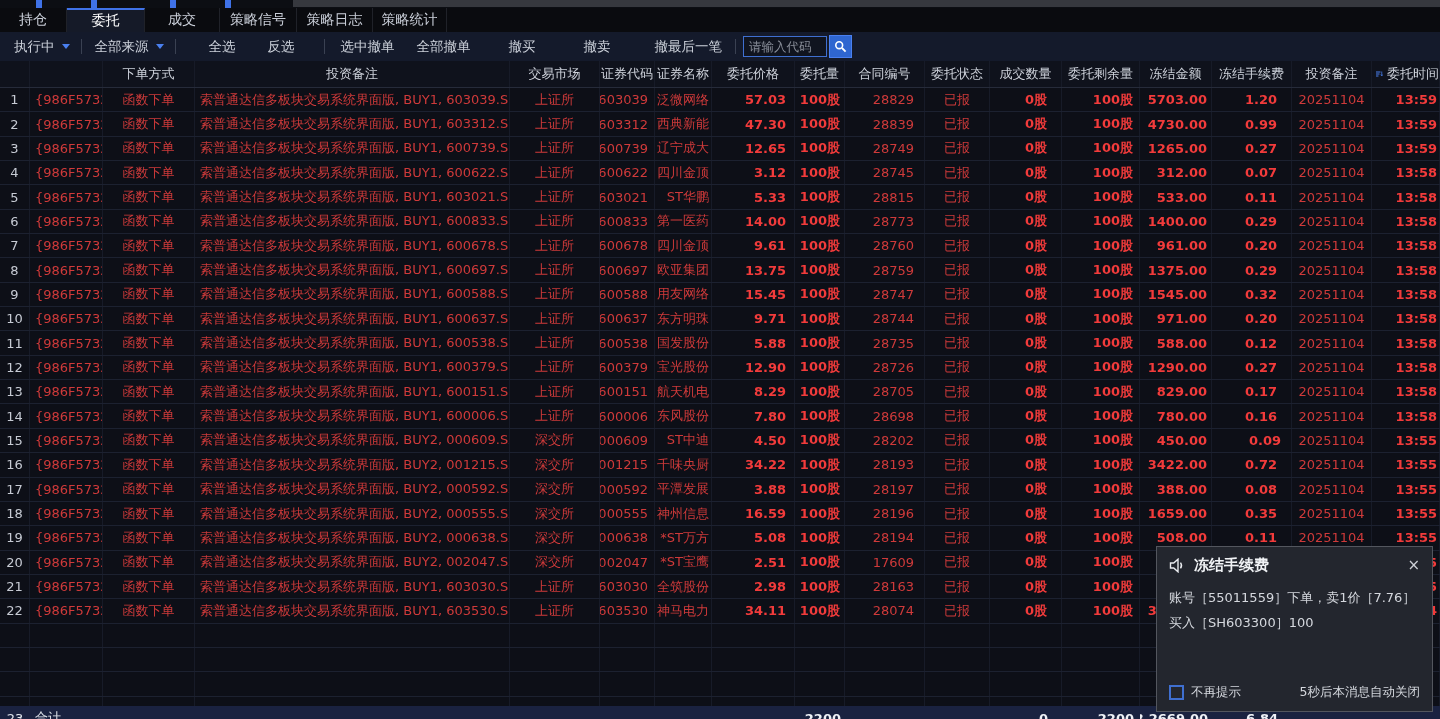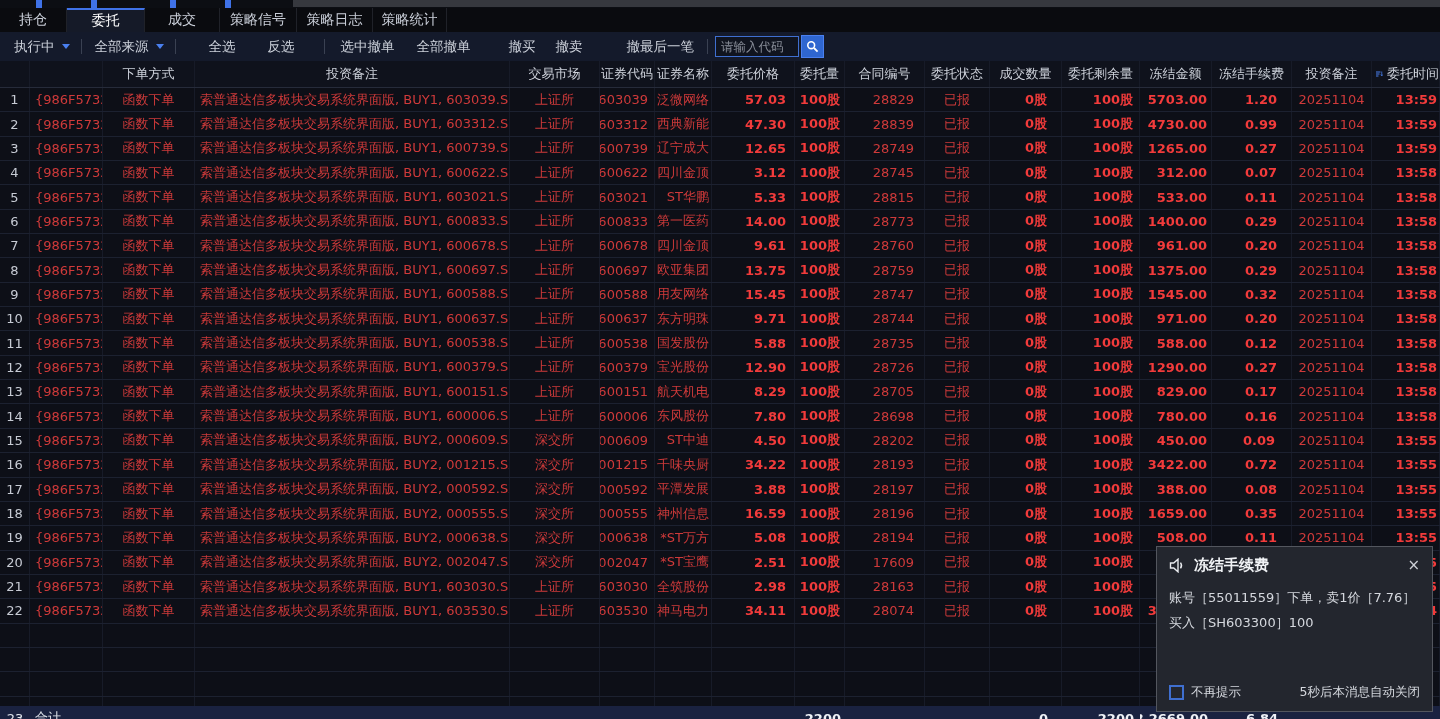--- a/index.html
+++ b/index.html
@@ -77,21 +77,21 @@
   <span class="tb-sep" style="margin-left:11px"></span>
   <span class="tb-txt" style="margin-left:13px">全部来源</span>
   <span class="tb-arrow"></span>
   <span class="tb-sep" style="margin-left:11px"></span>
   <span class="tb-txt" style="margin-left:33px">全选</span>
   <span class="tb-txt" style="margin-left:32px">反选</span>
   <span class="tb-sep" style="margin-left:29px"></span>
   <span class="tb-txt" style="margin-left:16px">选中撤单</span>
   <span class="tb-txt" style="margin-left:22px">全部撤单</span>
   <span class="tb-txt" style="margin-left:38px">撤买</span>
-  <span class="tb-txt" style="margin-left:20px">撤卖</span>
+  <span class="tb-txt" style="margin-left:48px">撤卖</span>
   <span class="tb-txt" style="margin-left:44px">撤最后一笔</span>
   <span class="tb-sep" style="margin-left:13px"></span>
   <input class="tb-input" style="margin-left: 7px;" placeholder="请输入代码">
   <span class="tb-btn">
     <svg width="13" height="13" viewBox="0 0 13 13">
       <circle cx="5.2" cy="5.2" r="3.4" fill="none" stroke="#ffffff" stroke-width="1.6"></circle>
       <line x1="8" y1="8" x2="11.6" y2="11.6" stroke="#ffffff" stroke-width="1.8"></line>
     </svg>
   </span>
 </div>
@@ -398,21 +398,21 @@
       <div class="cell c-center" style="width: 90px;">深交所</div>
       <div class="cell c-right" style="width: 55px; padding-right: 6px;">000609</div>
       <div class="cell c-right" style="width: 57px; padding-right: 2px;">ST中迪</div>
       <div class="cell c-right c-em" style="width: 83px; padding-right: 8px;">4.50</div>
       <div class="cell c-right c-em" style="width: 50px; padding-right: 4px;">100股</div>
       <div class="cell c-right" style="width: 80px; padding-right: 10px;">28202</div>
       <div class="cell c-center" style="width: 65px;">已报</div>
       <div class="cell c-right c-em" style="width: 72px; padding-right: 14px;">0股</div>
       <div class="cell c-right c-em" style="width: 78px; padding-right: 6px;">100股</div>
       <div class="cell c-right c-em" style="width: 72px; padding-right: 4px;">450.00</div>
-      <div class="cell c-right c-em" style="width: 80px; padding-right: 16px;">0.09</div>
+      <div class="cell c-right c-em" style="width: 80px; padding-right: 10px;">0.09</div>
       <div class="cell c-center" style="width: 80px;">20251104</div>
       <div class="cell c-right c-em" style="width: 68px; padding-right: 2px;">13:55</div>
     </div>
     <div class="row">
       <div class="cell c-idx" style="width: 30px;">16</div>
       <div class="cell c-left" style="width: 73px;">{986F5732-08</div>
       <div class="cell c-center" style="width: 92px;">函数下单</div>
       <div class="cell c-left" style="width: 315px;">索普通达信多板块交易系统界面版, BUY2, 001215.SZ, buy</div>
       <div class="cell c-center" style="width: 90px;">深交所</div>
       <div class="cell c-right" style="width: 55px; padding-right: 6px;">001215</div>

